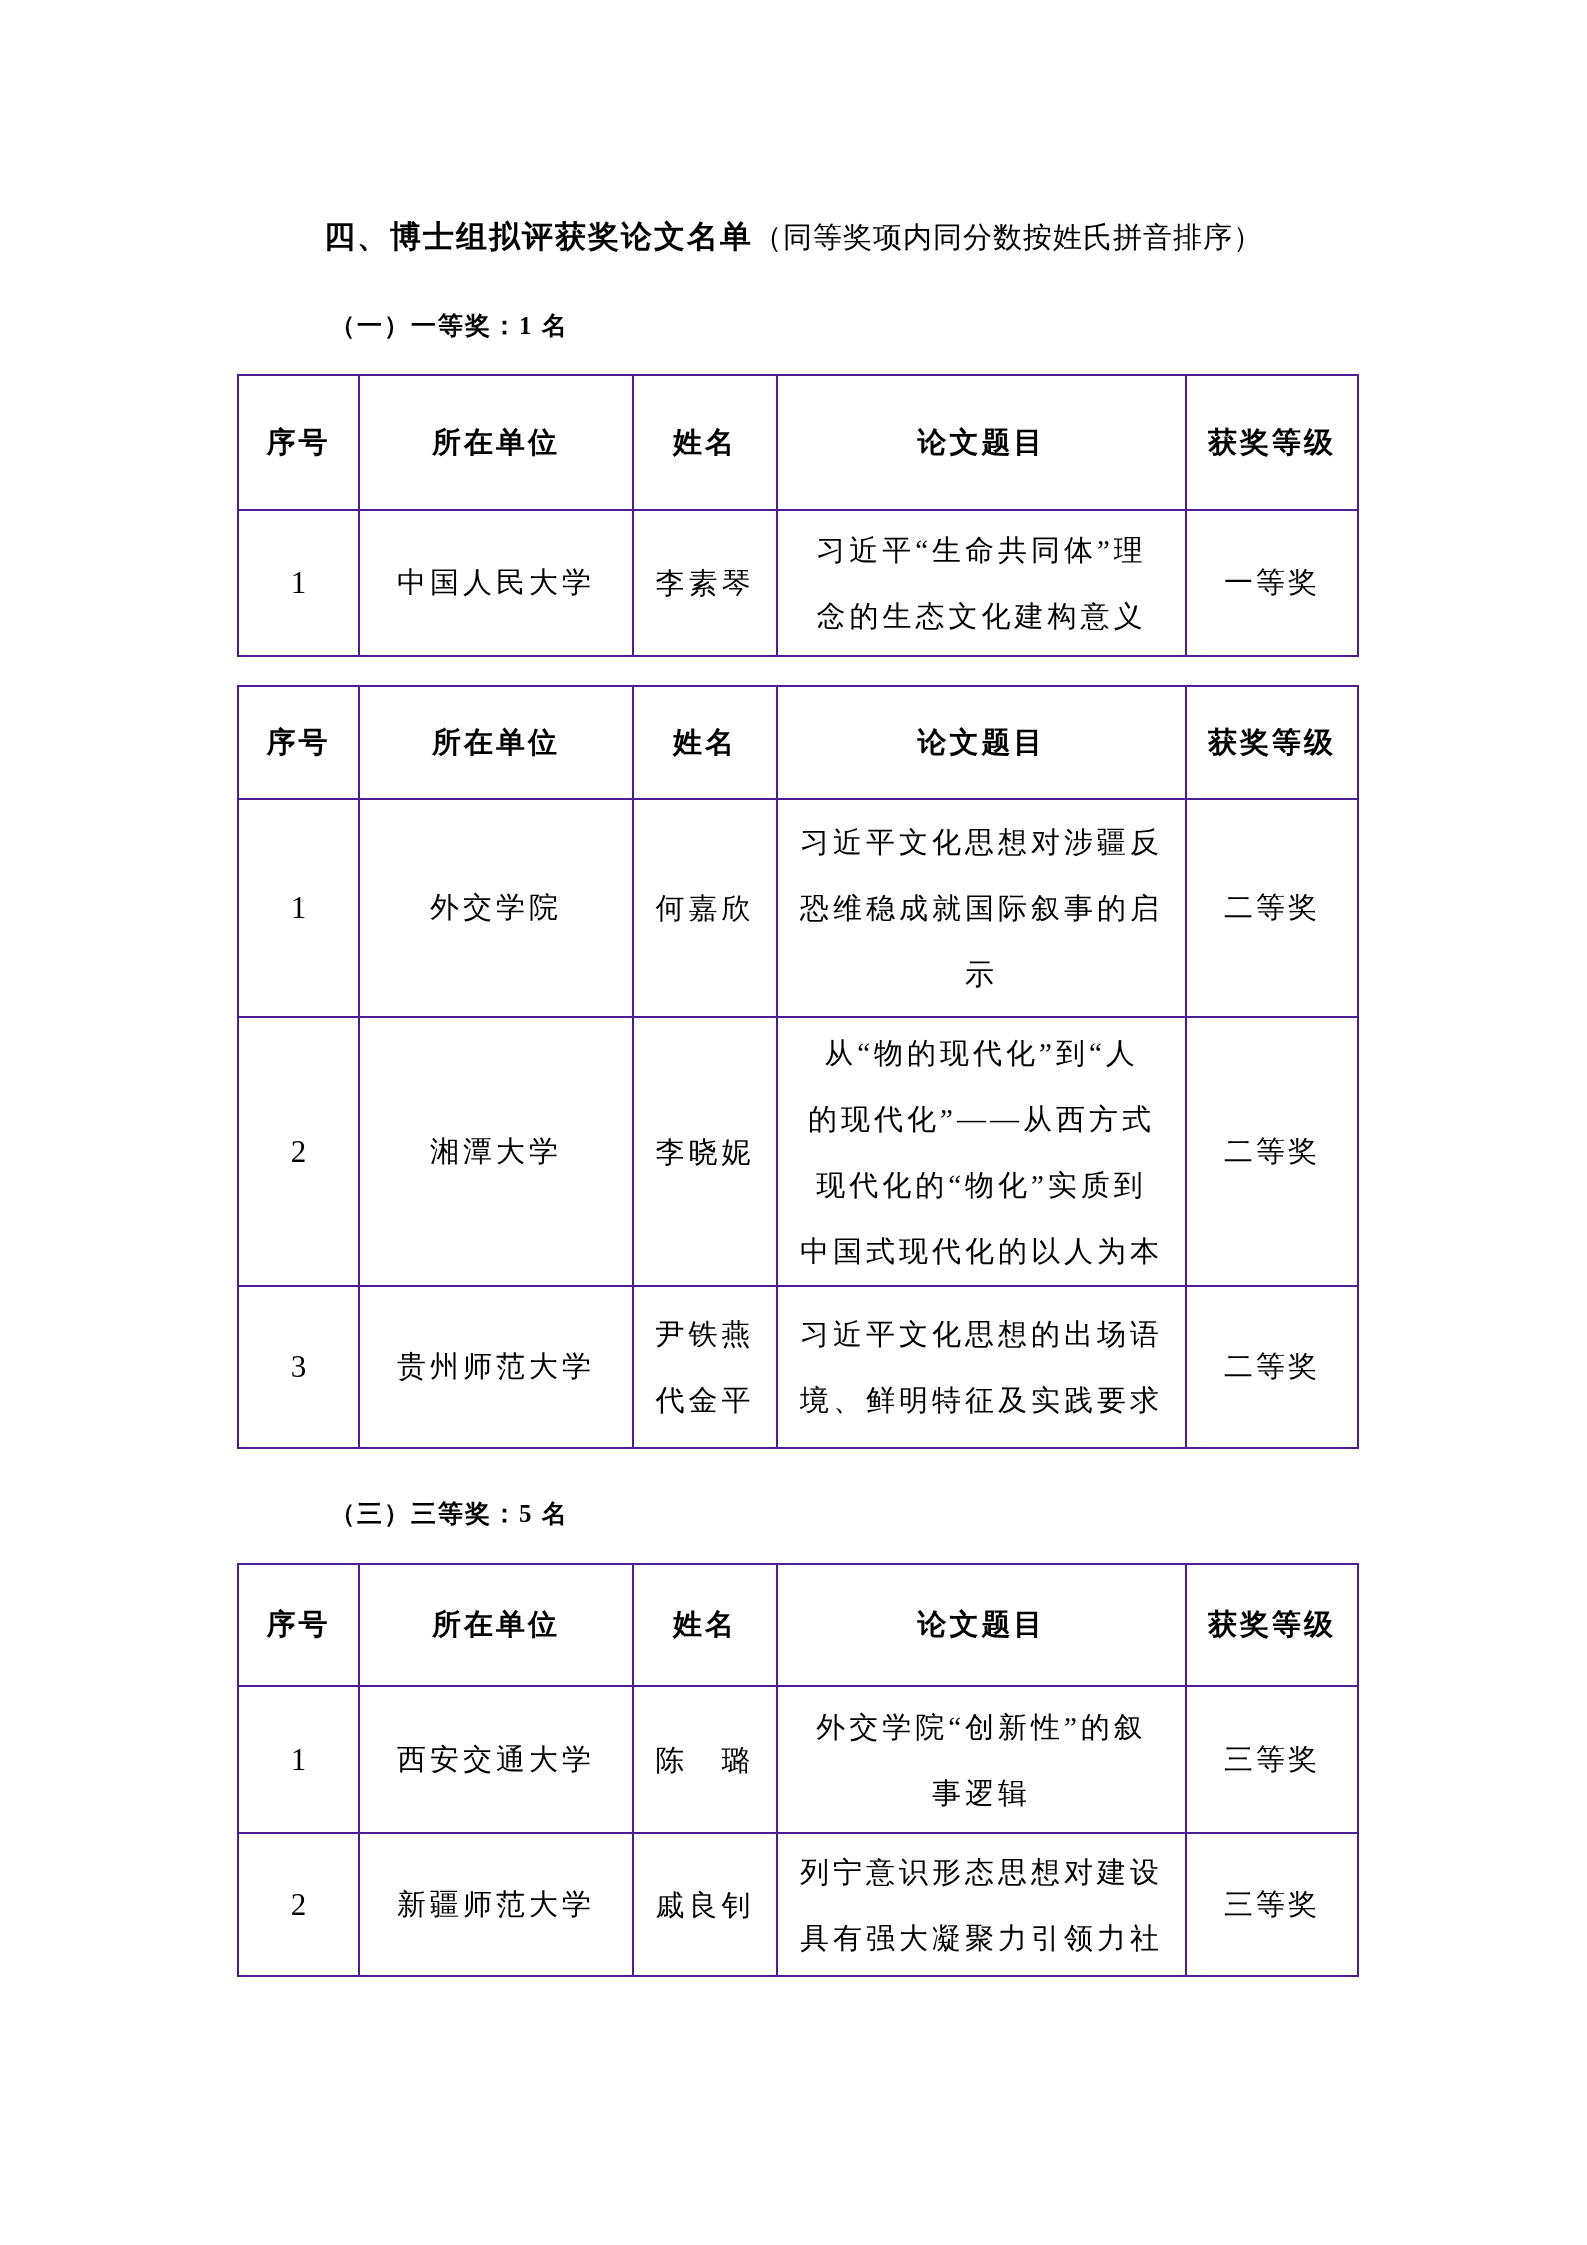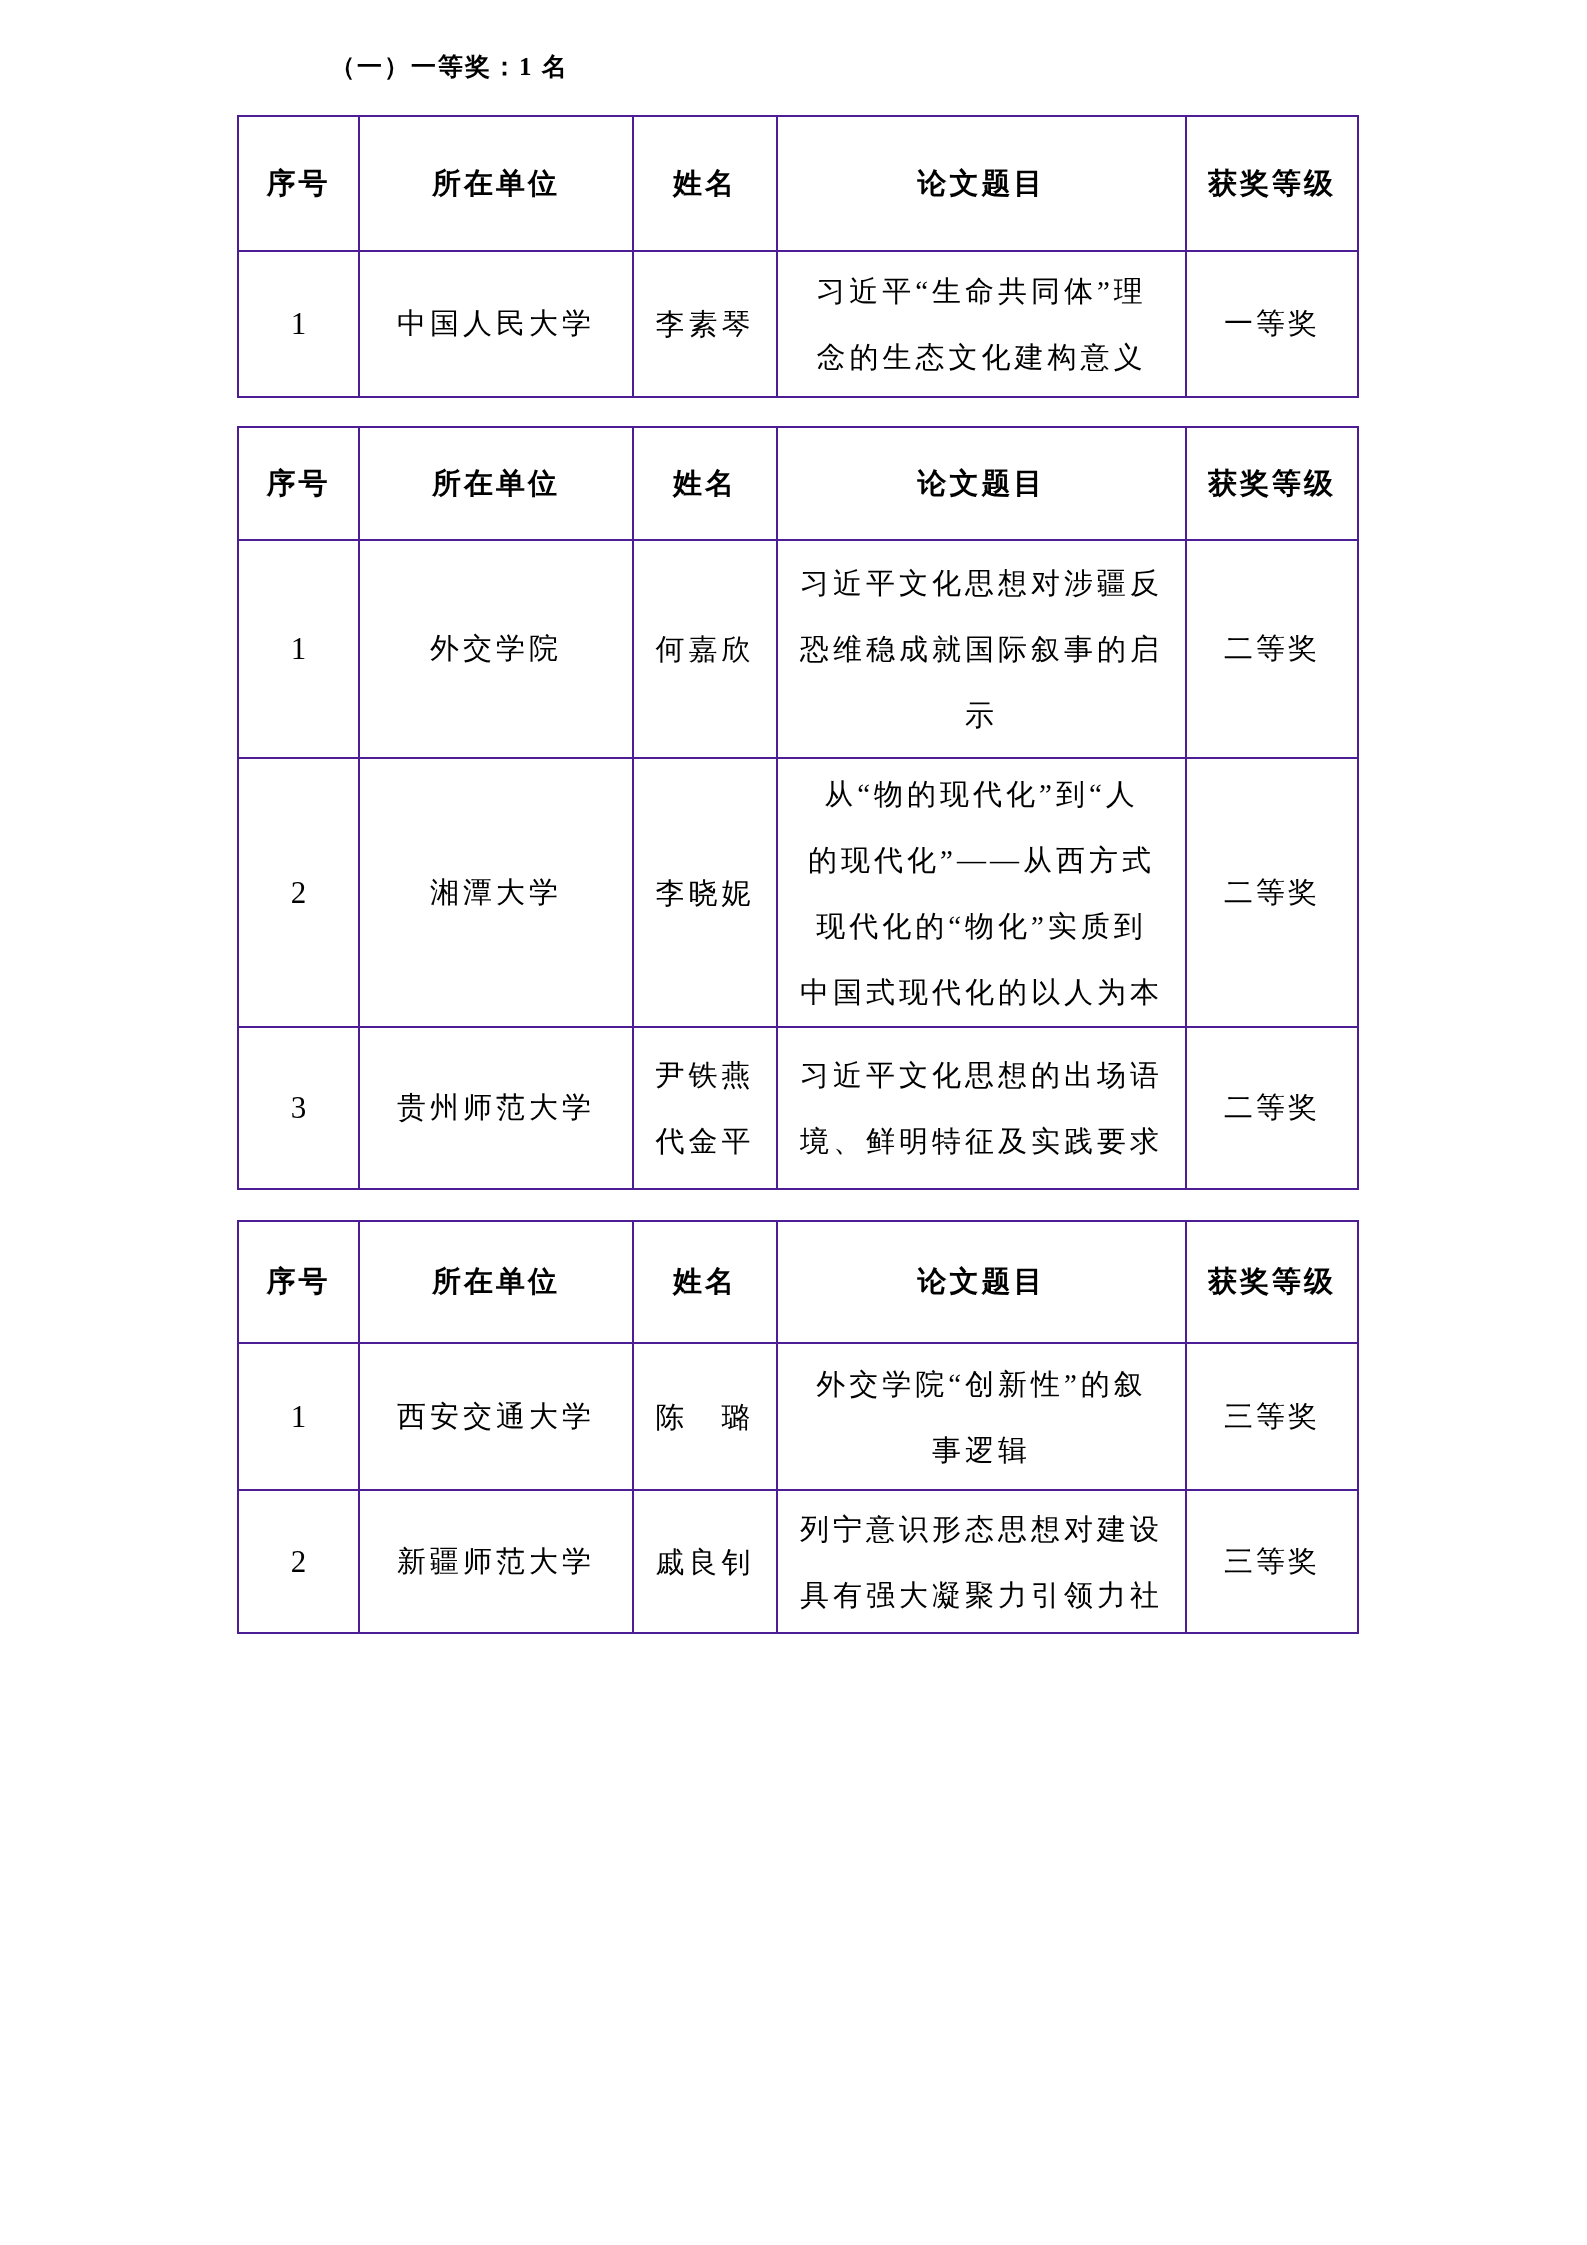--- a/index.html
+++ b/index.html
@@ -63,20 +63,21 @@
   col.w-unit  { width: 274px; }
   col.w-name  { width: 144px; }
   col.w-title { width: 409px; }
   col.w-grade { width: 172px; }
 </style>
 </head>
 <body>
 
 <div class="page">
 
+  <div class="doc-title"><span class="main">四、博士组拟评获奖论文名单</span><span class="paren">（同等奖项内同分数按姓氏拼音排序）</span></div>
 
   <div class="sec-heading h1">（一）一等奖：1 名</div>
 
   <table class="award t1">
     <colgroup>
       <col class="w-no">
         <col class="w-unit">
         <col class="w-name">
         <col class="w-title">
         <col class="w-grade">
@@ -141,20 +142,21 @@
       <td class="c-unit">贵州师范大学</td>
       <td class="c-name lines">尹铁燕
 代金平</td>
       <td class="c-title lines">习近平文化思想的出场语
 境、鲜明特征及实践要求</td>
       <td class="c-grade">二等奖</td>
     </tr>
   </tbody>
     </table>
 
+  <div class="sec-heading h3">（三）三等奖：5 名</div>
 
   <table class="award t3">
     <colgroup>
       <col class="w-no">
         <col class="w-unit">
         <col class="w-name">
         <col class="w-title">
         <col class="w-grade">
     </colgroup>
     <tbody>

